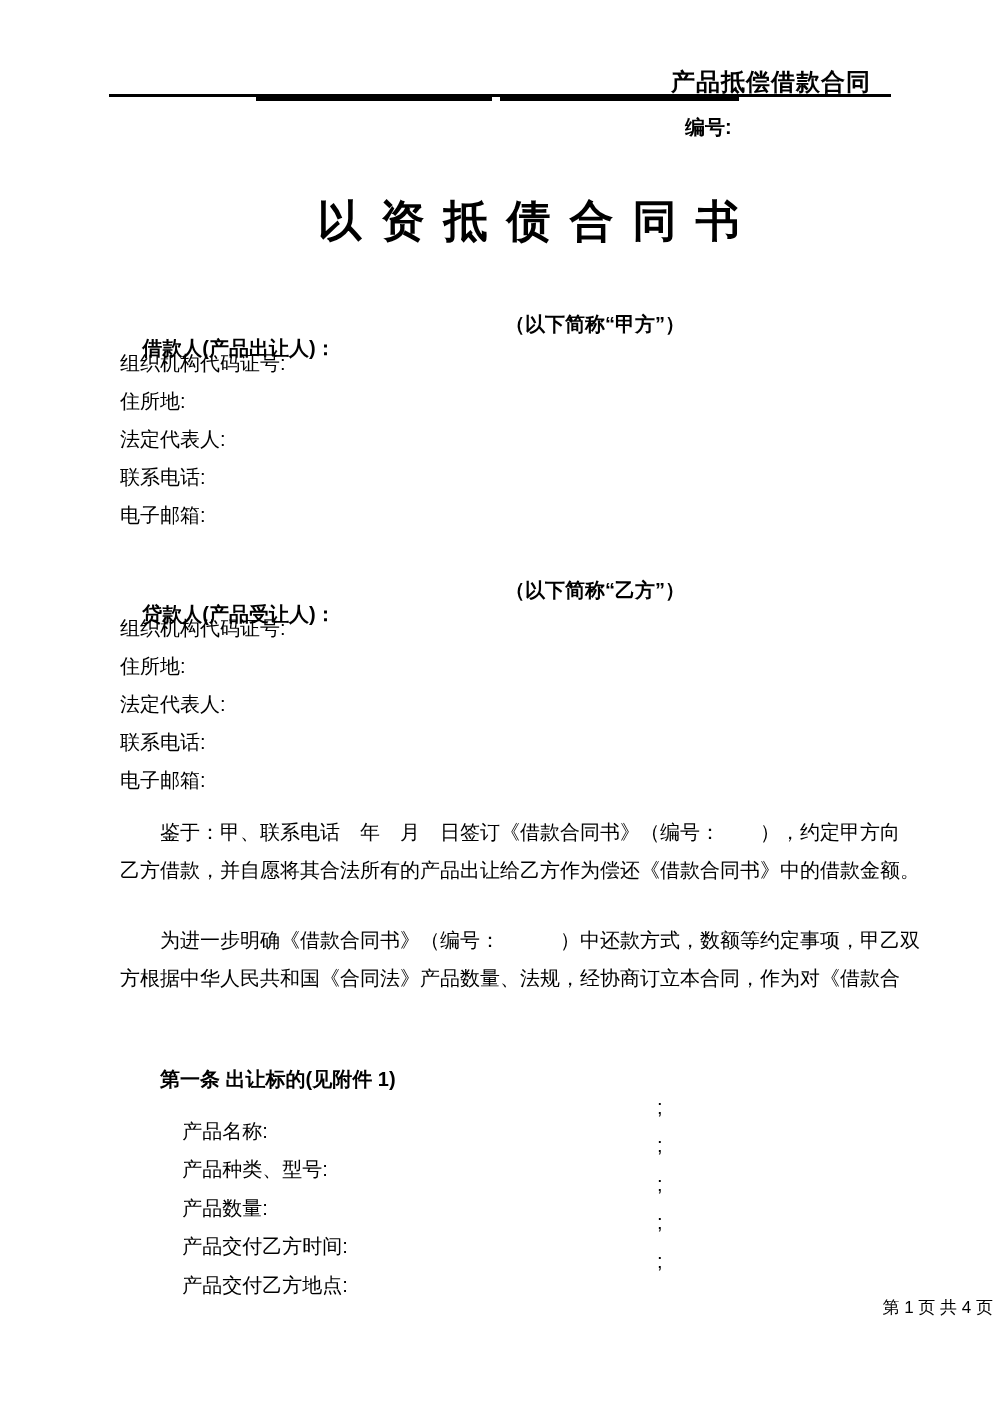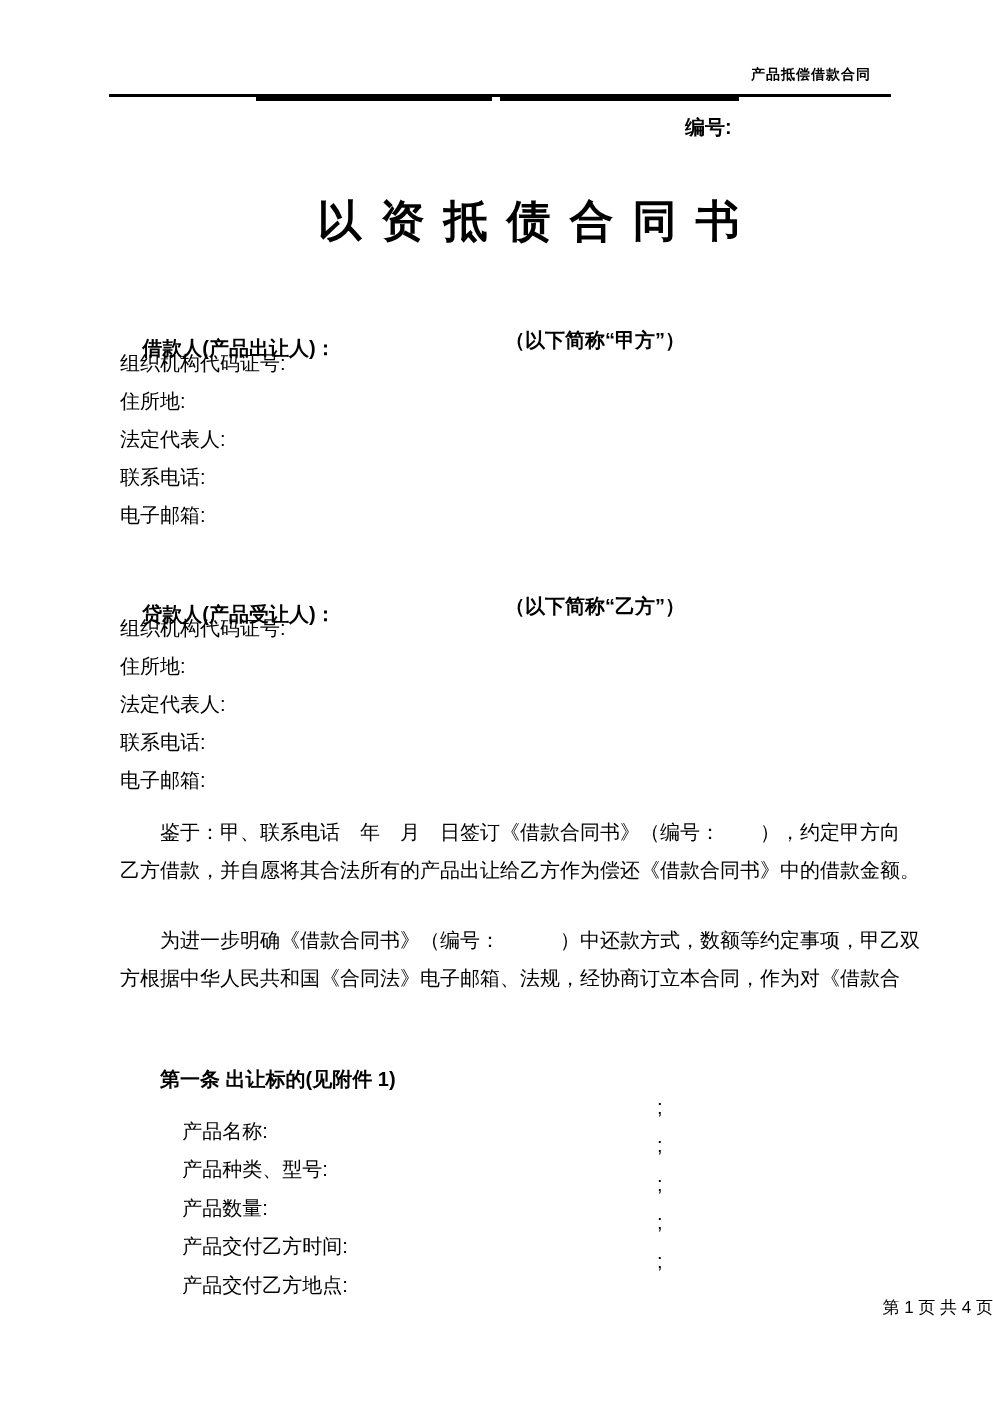--- a/index.html
+++ b/index.html
@@ -1,33 +1,33 @@
 <!DOCTYPE html>
 <html><head>
 <meta charset="utf-8">
 <style>
   html,body{margin:0;padding:0;background:#ffffff;}
   .page{
     position:relative;width:993px;height:1404px;background:#ffffff;color:#000000;
     font-family:"Liberation Sans","DejaVu Sans",sans-serif;overflow:hidden;
   }
-  .hdr-title{position:absolute;top:66px;right:122px;font-size:14px;font-weight:bold;letter-spacing:1px;white-space:pre;}
+  .hdr-title{position:absolute;top:66px;right:122px;font-size:24px;font-weight:bold;letter-spacing:1px;white-space:pre;}
   .rule{position:absolute;left:109px;top:94px;width:782px;height:3px;background:#000;}
   .rule-thick{position:absolute;top:94px;height:7px;background:#000;}
   .rt1{left:256px;width:236px;}
   .rt2{left:500px;width:239px;}
   .num-label{position:absolute;left:685px;top:114px;font-size:20px;font-weight:bold;white-space:pre;}
   .doc-title{
     position:absolute;top:192px;left:0;width:100%;text-align:center;
     font-size:44px;font-weight:bold;letter-spacing:19px;text-indent:19px;white-space:pre;padding-left:32px;
   }
   .line{position:absolute;left:120px;font-size:20px;line-height:24px;white-space:pre;}
   .indent{left:160px;}
   .party{font-weight:bold;width:773px;}
-  .alias{position:absolute;left:385px;top:0;font-weight:bold;white-space:pre;margin-top:16px;}
+  .alias{position:absolute;left:385px;top:0;font-weight:bold;white-space:pre;}
   .bold{font-weight:bold;margin-top:9px;}
   .item{width:773px;}
   .semi{position:absolute;left:497px;top:0;white-space:pre;}
   .footer{position:absolute;top:1296px;left:0;width:100%;text-align:right;font-size:17px;white-space:pre;}
 </style>
 </head>
 <body>
 
 <div class="page">
 
@@ -56,21 +56,21 @@
   <div class="line" style="top:616px">组织机构代码证号:</div>
   <div class="line" style="top:654px">住所地:</div>
   <div class="line" style="top:692px">法定代表人:</div>
   <div class="line" style="top:730px">联系电话:</div>
   <div class="line" style="top:768px">电子邮箱:</div>
 
   <div class="line indent" style="top:820px">鉴于：甲、联系电话　年　月　日签订《借款合同书》（编号：　　），约定甲方向</div>
   <div class="line" style="top:858px">乙方借款，并自愿将其合法所有的产品出让给乙方作为偿还《借款合同书》中的借款金额。</div>
 
   <div class="line indent" style="top:928px">为进一步明确《借款合同书》（编号：　　　）中还款方式，数额等约定事项，甲乙双</div>
-  <div class="line" style="top:966px">方根据中华人民共和国《合同法》电子邮箱、法规，经协商订立本合同，作为对《借款合</div>
+  <div class="line" style="top:966px">方根据中华人民共和国《合同法》产品数量、法规，经协商订立本合同，作为对《借款合</div>
 
   <div class="line indent bold" style="top:1058px">第一条 出让标的(见附件 1)</div>
 
   <div class="line indent item" style="top:1095px">
     <span>产品名称:</span>
     <span class="semi">;</span>
   </div>
   <div class="line indent item" style="top:1133px">
     <span>产品种类、型号:</span>
     <span class="semi">;</span>

